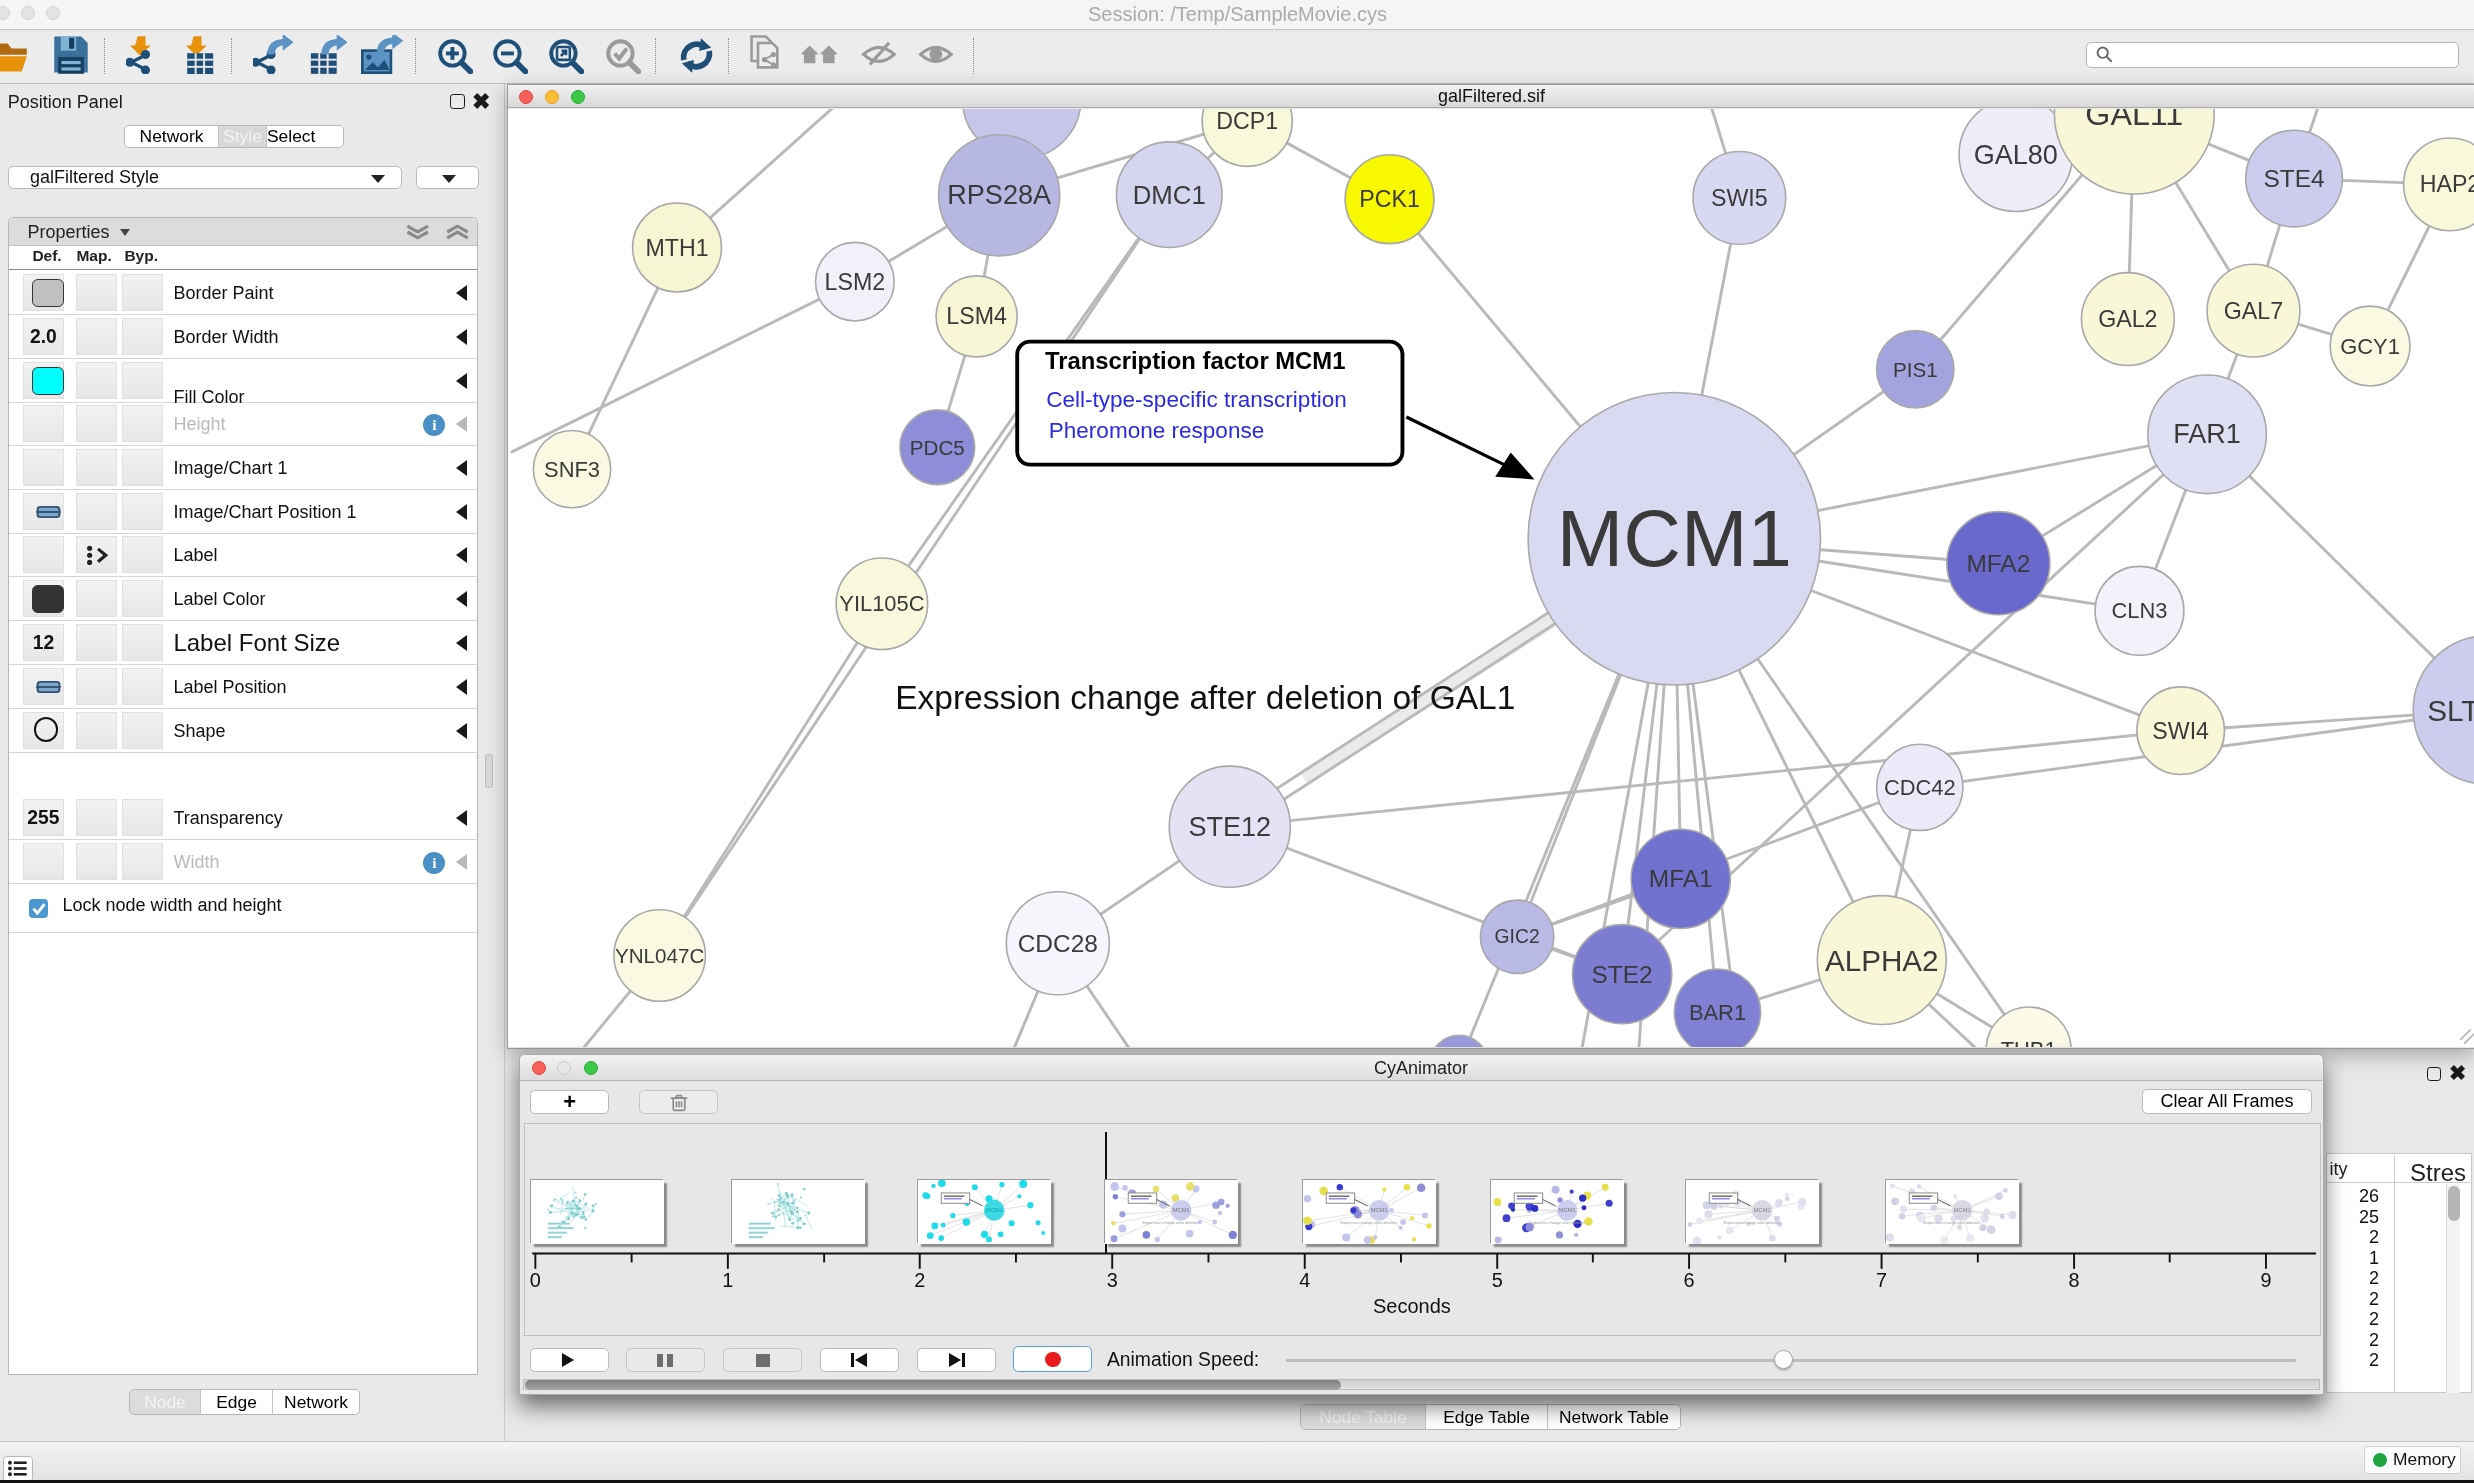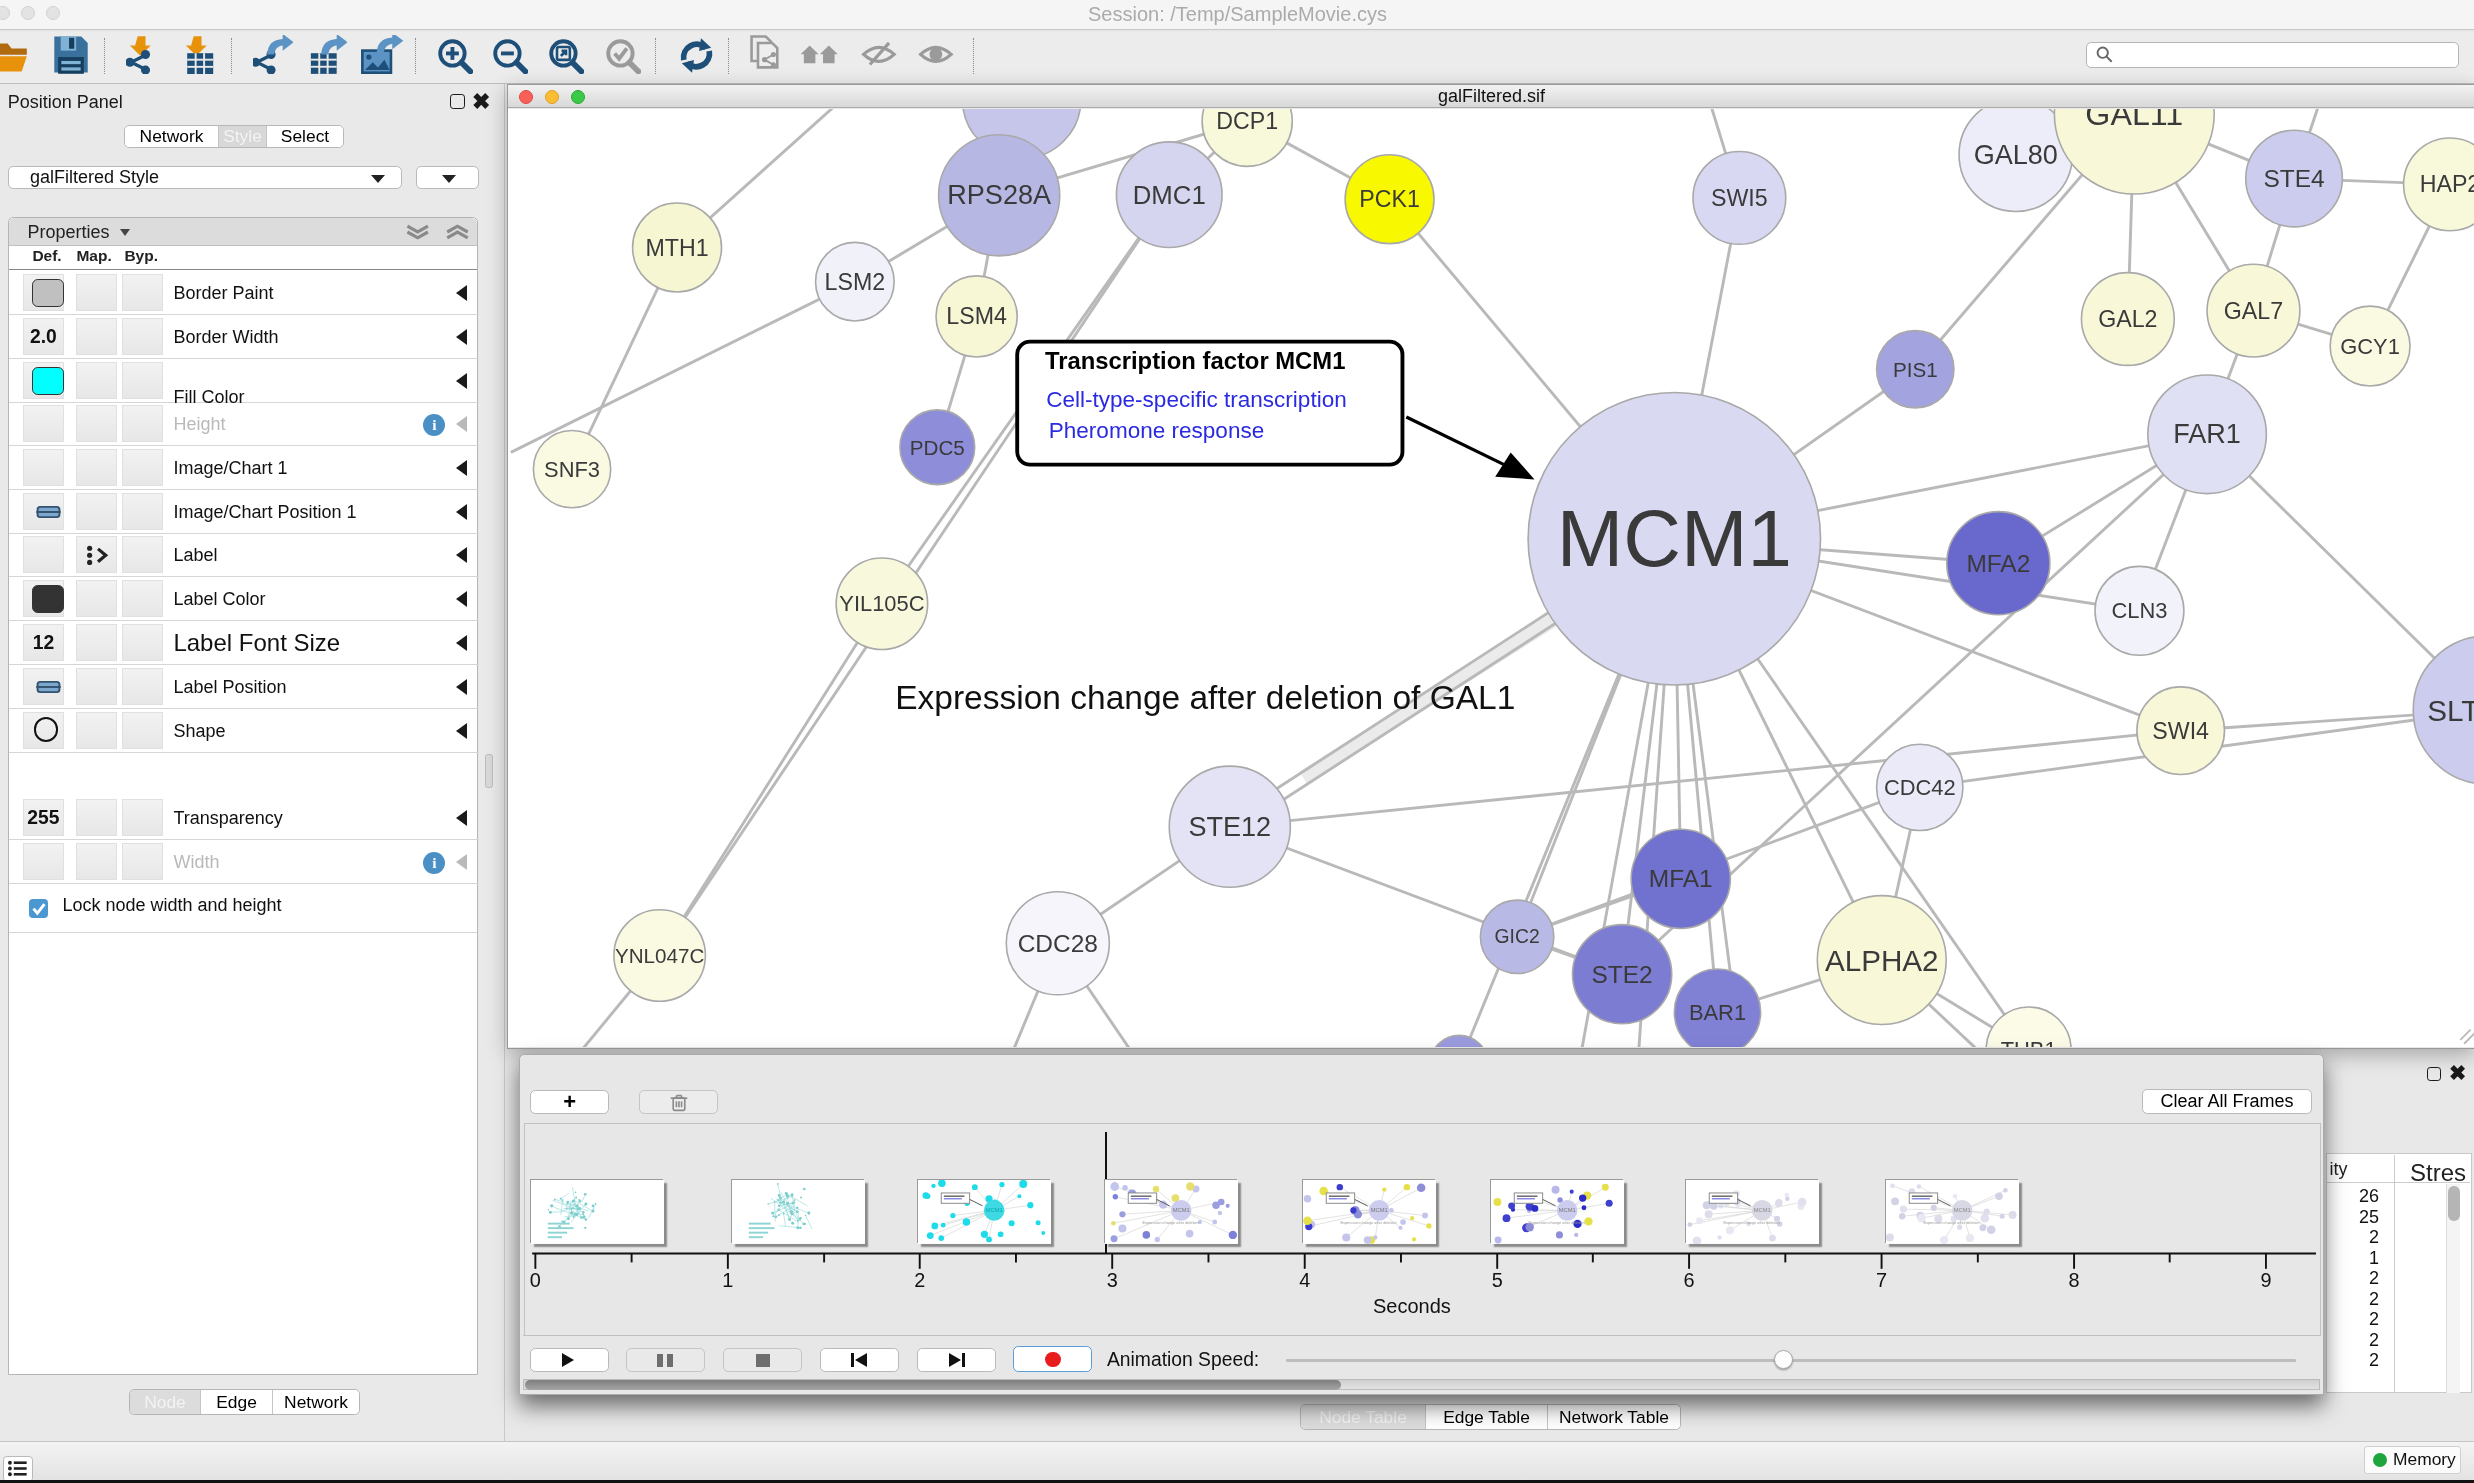--- a/index.html
+++ b/index.html
@@ -165,21 +165,21 @@
 </div>
 
 <div class="abs" style="left:0;top:84px;width:505px;height:1357px;background:#e9e9e9;border-right:1.3px solid #c9c9c9">
   <div class="abs" style="left:7.7px;top:7.7px;font-size:18px;color:#1a1a1a">Position Panel</div>
   <div class="abs" style="left:450px;top:10.3px;width:15px;height:15px;border:1.9px solid #1a1a1a;border-radius:3.2px"></div>
   <div class="abs" style="left:472px;top:4.5px;font-size:22px;font-weight:bold;color:#1a1a1a">✖</div>
 
   <div class="abs" style="left:124px;top:41px;height:23px;border:1.3px solid #b8b8b8;border-radius:5.2px;overflow:hidden;display:flex">
     <div style="width:94px;background:#fff;text-align:center;line-height:21px;font-size:17.4px;border-right:1.3px solid #c4c4c4">Network</div>
     <div style="width:48px;background:#d8d8d8;color:#f3f3f3;text-align:center;line-height:21px;font-size:17.4px;border-right:1.3px solid #c4c4c4">Style</div>
-    <div style="width:76px;background:#fff;text-align:center;line-height:21px;font-size:17.4px">Select</div>
+    <div style="width:76px;background:#fff;text-align:left;line-height:21px;font-size:17.4px">Select</div>
   </div>
 
   <div class="btn" style="left:8.4px;top:82px;width:394px;height:23px">
     <div class="abs" style="left:20.6px;top:0;line-height:21px;font-size:18px;color:#111">galFiltered Style</div>
     <div class="abs" style="left:362px;top:8.4px;width:0;height:0;border-left:7px solid transparent;border-right:7px solid transparent;border-top:8.4px solid #222"></div>
   </div>
   <div class="btn" style="left:416px;top:82px;width:63px;height:23px">
     <div class="abs" style="left:24.5px;top:8.4px;width:0;height:0;border-left:7px solid transparent;border-right:7px solid transparent;border-top:8.4px solid #222"></div>
   </div>
 
@@ -514,20 +514,27 @@
         <g stroke="#bbb" stroke-width="3">
           <line x1="3816" y1="1612" x2="3832" y2="1596"></line>
           <line x1="3822" y1="1618" x2="3838" y2="1602"></line>
         </g>
       </svg>
   </div>
 </div>
 
 <div class="abs" style="left:519px;top:1054px;width:1805px;height:341px;background:#e7e7e7;border:1.3px solid #aaa;
      border-radius:5.2px 5.2px 0 0;box-shadow:0 10.3px 22px rgba(0,0,0,0.55)">
+  <div class="abs" style="left:0;top:0;width:1802px;height:26.4px;background:linear-gradient(#f4f4f4,#dcdcdc);
+       border-radius:5.2px 5.2px 0 0;border-bottom:1.3px solid #b6b6b6">
+    <div class="tl" style="left:12.2px;top:6.4px;background:#f9605a;border:0.6px solid #de4840"></div>
+    <div class="tl" style="left:37px;top:6.4px;background:#e7e7e7;border:0.6px solid #c6c6c6"></div>
+    <div class="tl" style="left:64px;top:6.4px;background:#3bc948;border:0.6px solid #2aa834"></div>
+    <div class="abs" style="left:0;top:0;width:1802px;height:26.4px;line-height:26.4px;text-align:center;font-size:18px;color:#222">CyAnimator</div>
+  </div>
   <div class="btn" style="left:10.3px;top:35px;width:79px;height:24px;text-align:center;line-height:21px;font-size:22px;font-weight:bold">+</div>
   <div class="abs" style="left:119px;top:35px;width:79px;height:24px;background:#ececec;border:1.3px solid #c5c5c5;border-radius:5.2px">
     <svg width="18" height="19.3" viewBox="0 0 28 30" style="position:absolute;left:30px;top:1.9px">
       <g fill="none" stroke="#8a8a8a" stroke-width="2.5">
       <rect x="5" y="8" width="18" height="19" rx="2"></rect>
           <line x1="1" y1="8" x2="27" y2="8"></line>
       <line x1="10" y1="8" x2="10" y2="4"></line>
           <line x1="18" y1="8" x2="18" y2="4"></line>
           <line x1="10" y1="4" x2="18" y2="4"></line>
       <line x1="10" y1="13" x2="10" y2="22"></line>

